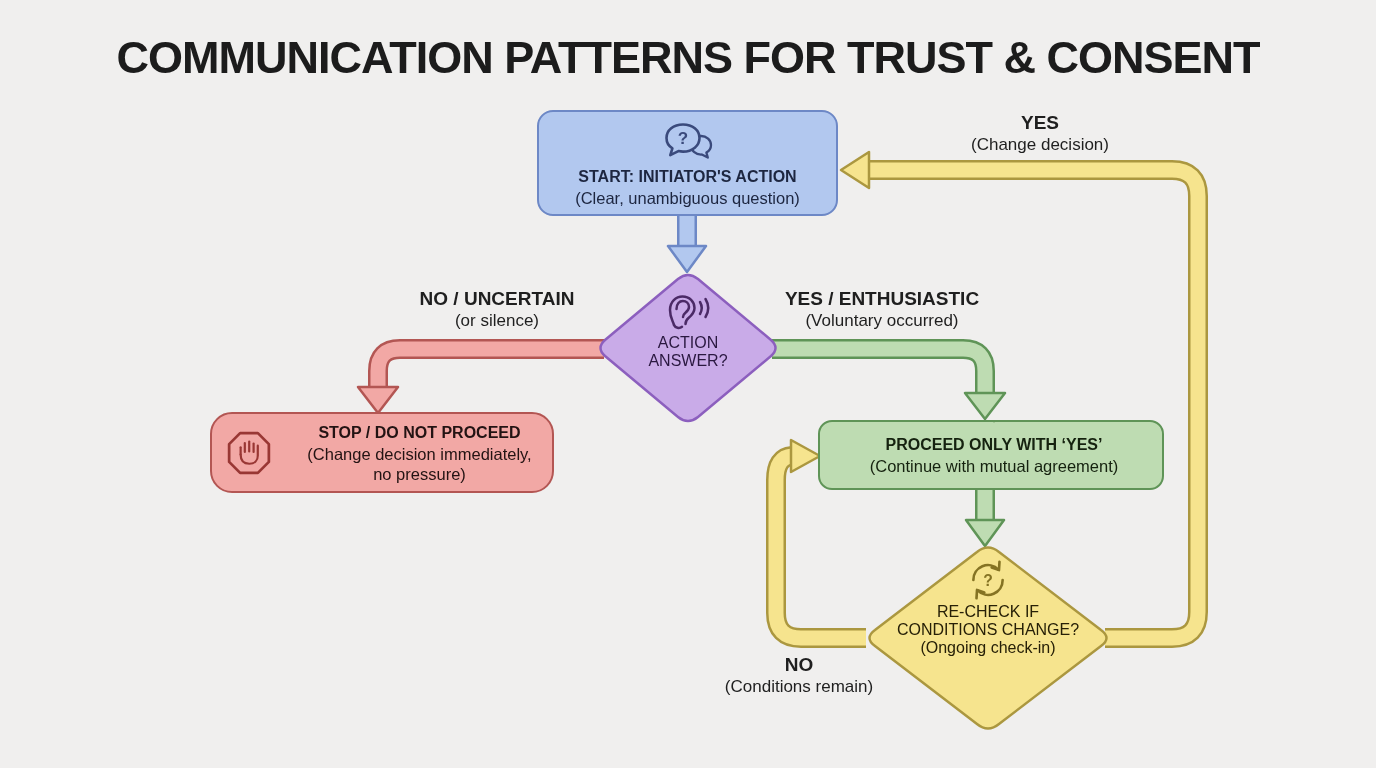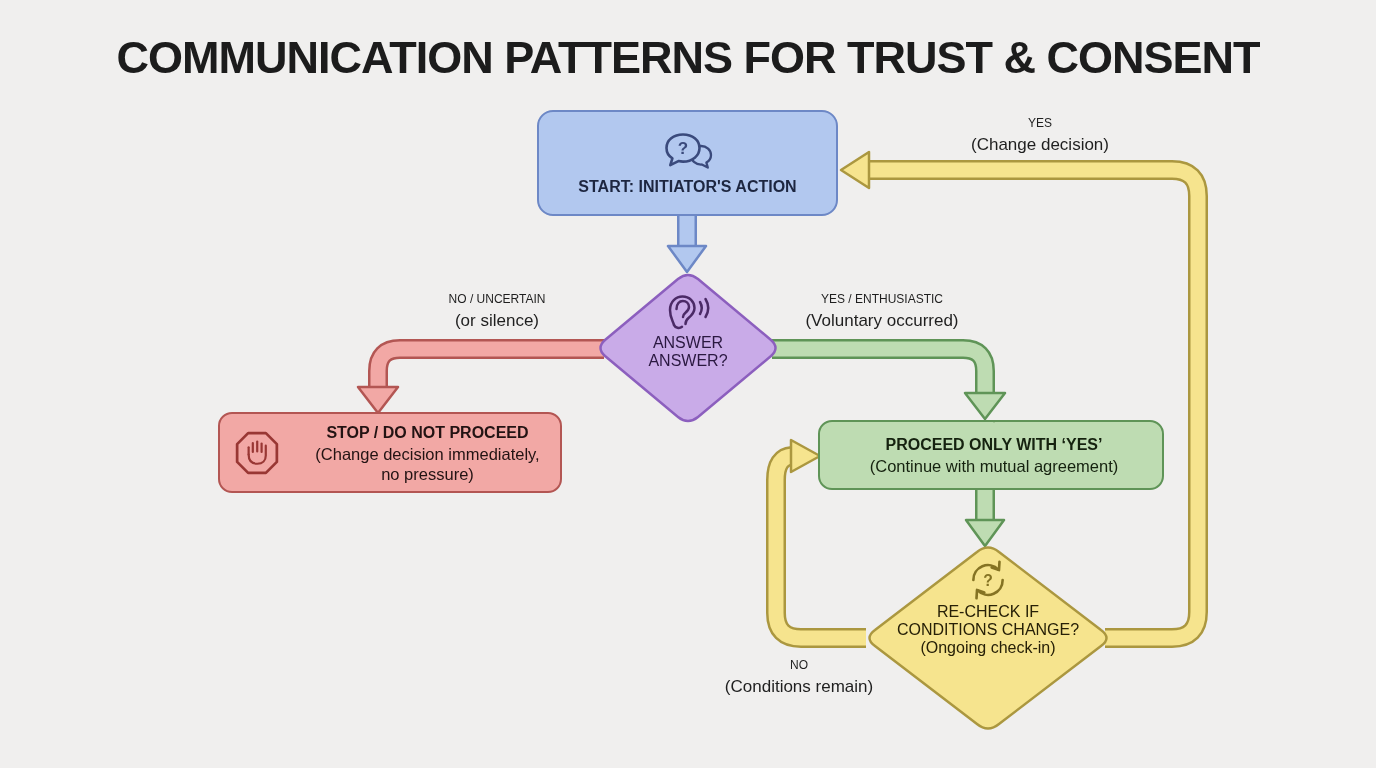--- a/index.html
+++ b/index.html
@@ -17,42 +17,42 @@
   .node{position:absolute;box-sizing:border-box;display:flex;}
   .node .ttl{font-size:16px;font-weight:bold;line-height:23px;}
   .node .sub{font-size:16.5px;line-height:20px;}
   #start-node{
     left:537px;top:110px;width:301px;height:106px;
     background:var(--blue-fill);border:2.5px solid var(--blue-border);
     border-radius:16px;flex-direction:column;align-items:center;justify-content:center;
     color:var(--blue-text);text-align:center;padding-top:2px;
   }
   #stop-node{
-    left:218px;top:412px;width:344px;height:81px;
+    left:210px;top:412px;width:344px;height:81px;
     background:var(--red-fill);border:2.5px solid var(--red-border);
-    border-radius:14px;align-items:center;gap:25px;padding:0 10px 0 14px;
+    border-radius:22px;align-items:center;gap:25px;padding:0 10px 0 14px;
     color:var(--red-text);
   }
   #stop-node .txt{flex:1;text-align:center;}
   #proceed-node{
     left:818px;top:420px;width:346px;height:70px;
     background:var(--green-fill);border:2.5px solid var(--green-border);
     border-radius:14px;align-items:center;gap:10px;padding:0 8px 12px 14px;
     color:var(--green-text);
     flex-direction:column;
   }
   #proceed-node .txt{flex:1;text-align:center;}
   .diamond-content{
     position:absolute;display:flex;flex-direction:column;align-items:center;
     text-align:center;pointer-events:none;
   }
   #receive-content{left:588px;top:292px;width:200px;color:var(--purple-text);}
   #recheck-content{left:858px;top:557px;width:260px;color:var(--yellow-text);}
   .edge-label{position:absolute;text-align:center;color:var(--label-text,#1f1f1f);}
-  .edge-label .ttl{font-size:12px;font-weight:normal;line-height:22px;}
+  .edge-label .ttl{font-size:19px;font-weight:bold;line-height:22px;}
   .edge-label .sub{font-size:17px;line-height:21px;}
   .icon{display:block;}
   .icon-blue{color:var(--blue-icon);}
   .icon-purple{color:var(--purple-icon);}
   .icon-red{color:var(--red-icon);}
   .icon-green{color:var(--green-icon);}
   .icon-yellow{color:var(--yellow-icon);}
 </style>
 </head>
 <body>
@@ -104,33 +104,34 @@
 
   <div class="page-title">COMMUNICATION PATTERNS FOR TRUST &amp; CONSENT</div>
 
   <div class="node" id="start-node">
     <svg class="icon icon-blue" width="54" height="44" viewBox="0 0 54 44">
       <path d="M 40 15 c 5.5 0 10 4 10 9 c 0 3.3 -1.8 6 -4.6 7.6 l 1.4 5 l -6 -3.1 c -0.3 0 -0.5 0.1 -0.8 0.1 c -5.5 0 -10 -4 -10 -9 c 0 -5 4.5 -9.6 10 -9.6 Z" fill="var(--blue-fill)" stroke="currentColor" stroke-width="2.3" stroke-linejoin="round"></path>
       <path d="M 22 3.5 C 12.5 3.5 5.5 9.3 5.5 17 C 5.5 21.8 8 25.3 11.4 27.4 L 9.3 34.2 L 17.4 30.1 C 18.9 30.4 20.4 30.6 22 30.6 C 31.5 30.6 38.5 24.7 38.5 17 C 38.5 9.3 31.5 3.5 22 3.5 Z" fill="var(--blue-fill)" stroke="currentColor" stroke-width="2.6" stroke-linejoin="round"></path>
       <text x="22" y="23" text-anchor="middle" font-size="17" font-weight="bold" fill="currentColor" font-family="Liberation Sans, sans-serif">?</text>
     </svg>
     <div class="ttl">START: INITIATOR'S ACTION</div>
+    <div class="sub">(Clear, unambiguous question)</div>
   </div>
 
   <div class="diamond-content" id="receive-content">
     <svg class="icon icon-purple" width="50" height="42" viewBox="0 0 50 42">
       <g fill="none" stroke="currentColor" stroke-width="2.5" stroke-linecap="round">
         <path d="M 11 33 C 10 29 7 26 7 18 C 7 9.5 13 4.5 19.5 4.5 C 26.5 4.5 31.5 9.5 31.5 16 C 31.5 21 28.5 23.5 25.5 26 C 23.4 27.8 22.5 29.5 22.5 32"></path>
         <path d="M 13.5 17 C 13.5 11.8 16.5 9 19.8 9 C 23.3 9 26 11.4 26 15 C 26 17.8 24.2 19.4 22.2 21 C 20.7 22.2 20 23.3 20 25"></path>
         <path d="M 11 33 C 12.2 36 16.5 36.8 19 34.8"></path>
         <path d="M 37 10 q 3.5 6 0 12"></path>
         <path d="M 42.5 7 q 5.5 9 0 18"></path>
       </g>
     </svg>
-    <div class="ttl">ANSWER</div>
+    <div class="ttl">ACTION</div>
     <div class="ttl">ANSWER?</div>
   </div>
 
   <div class="node" id="stop-node">
     <svg class="icon icon-red" width="46" height="46" viewBox="0 0 44 44">
       <g fill="none" stroke="currentColor" stroke-linejoin="round" stroke-linecap="round">
         <polygon points="13.5,3 30.5,3 41,13.5 41,30.5 30.5,41 13.5,41 3,30.5 3,13.5" stroke-width="2.6"></polygon>
         <g stroke-width="2.1">
           <path d="M 14 23.5 v -7"></path>
           <path d="M 18 21 V 12.5"></path>

